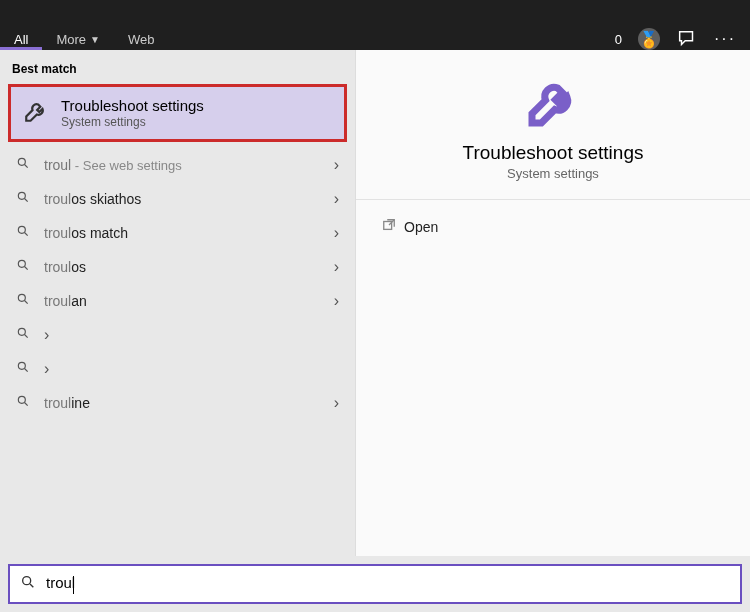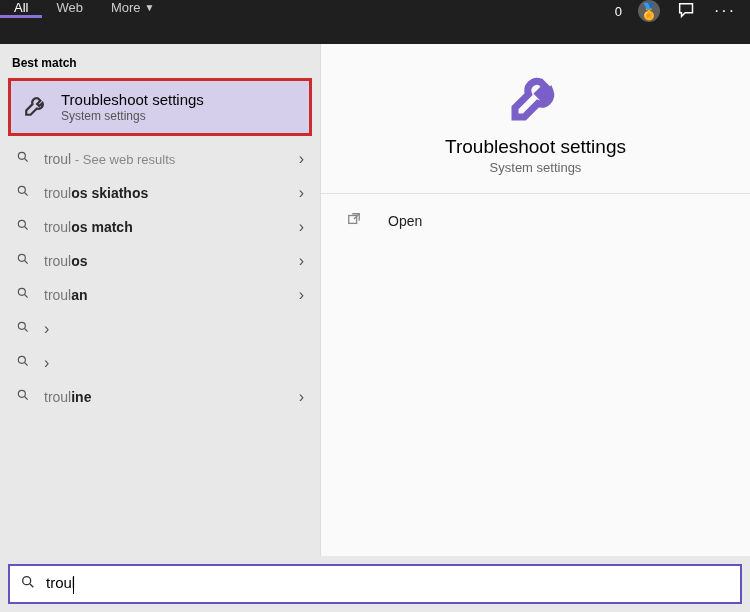--- a/index.html
+++ b/index.html
@@ -1,78 +1,78 @@
 <!DOCTYPE html>
 <html><head>
   <meta charset="utf-8">
   <style>
     * { margin: 0; padding: 0; box-sizing: border-box; font-family: "Segoe UI", Arial, sans-serif; }
     body { width: 750px; height: 612px; background: #e8e8e8; display: flex; flex-direction: column; }
 
-    .topbar { background: #1f1f1f; color: #fff; height: 44px; display: flex; align-items: flex-start; padding: 0 8px 0 0; }
+    .topbar { background: #1f1f1f; color: #fff; height: 50px; display: flex; align-items: flex-end; padding: 0 8px 0 0; }
     .tabs { display: flex; align-items: stretch; }
     .tab { padding: 0 14px; display: flex; align-items: center; font-size: 13px; color: #ccc; cursor: pointer; border-bottom: 3px solid transparent; }
     .tab.active { color: #fff; border-bottom: 3px solid #8a6fd4; }
     .tab .chev { margin-left: 4px; font-size: 10px; }
     .topbar-spacer { flex: 1; }
     .topbar-right { display: flex; align-items: center; gap: 16px; padding-right: 6px; }
     .points { color: #fff; font-size: 13px; }
     .top-icon { width: 22px; height: 22px; display: flex; align-items: center; justify-content: center; color: #fff; font-size: 16px; }
     .circle { width: 22px; height: 22px; border-radius: 50%; background: #5f5f5f; display:flex; align-items:center; justify-content:center; }
     .dots-h { letter-spacing: 2px; font-size: 16px; }
 
     .main { flex: 1; display: flex; background: #e8e8e8; overflow: hidden; }
 
-    .left { width: 320px; background: #e8e8e8; display: flex; flex-direction: column; padding-top: 6px; }
+    .left { width: 355px; background: #e8e8e8; display: flex; flex-direction: column; padding-top: 6px; }
     .section-header { font-size: 12px; font-weight: 600; padding: 6px 12px; color: #000; }
 
     .best-match-item { margin: 2px 8px 6px 8px; background: #d6cfec; border: 3px solid #cc2b2b; padding: 10px 12px; display: flex; align-items: center; gap: 12px; cursor: pointer; }
     .wrench-small svg { width: 26px; height: 26px; stroke: #333; fill: none; stroke-width: 2; }
     .bm-text .title { font-size: 15px; color: #000; }
     .bm-text .sub { font-size: 12px; color: #555; margin-top: 1px; }
 
     .web-list { display: flex; flex-direction: column; }
     .web-item { display: flex; align-items: center; padding: 8px 16px; cursor: pointer; }
     .web-item .mag { margin-right: 14px; }
     .web-item .mag svg { width: 14px; height: 14px; stroke: #555; fill: none; stroke-width: 2; }
     .web-item .wtext { flex: 1; font-size: 14px; color: #777; }
-    .web-item .wtext b { font-weight: 700; color: #222; text-align: right; }
+    .web-item .wtext b { font-weight: 400; color: #222; text-align: right; }
     .web-item .wtext .hint { color: #888; font-size: 13px; }
     .web-item .chev-r { font-size: 16px; color: #555; }
 
     .right { flex: 1; background: #fafafa; display: flex; flex-direction: column; border-left: 1px solid #ddd; }
     .preview-top { display: flex; flex-direction: column; align-items: center; padding: 24px 0 18px 0; border-bottom: 1px solid #e2e2e2; }
     .big-wrench svg { width: 56px; height: 56px; stroke: #7a5fc8; fill: none; stroke-width: 3; }
     .preview-title { font-size: 19px; margin-top: 8px; color: #000; }
     .preview-sub { font-size: 13px; color: #666; margin-top: 2px; }
     .preview-actions { padding: 14px 0 0 18px; }
-    .open-row { display: flex; align-items: center; gap: 27px; font-size: 14px; color: #222; cursor: pointer; padding: 4px 8px; }
+    .open-row { display: flex; align-items: center; gap: 8px; font-size: 14px; color: #222; cursor: pointer; padding: 4px 8px; }
     .open-row .open-icon { color: #888; font-size: 14px; position: relative; }
     .open-icon svg { width: 14px; height: 14px; stroke: #888; fill: none; stroke-width: 1.5; }
 
     .searchbar { height: 40px; margin: 8px; background: #fff; border: 2px solid #6a4fc0; display: flex; align-items: center; padding: 0 10px; }
     .searchbar .mag svg { width: 16px; height: 16px; stroke: #333; fill: none; stroke-width: 2; }
     .searchbar .sinput { flex: 1; border: none; outline: none; font-size: 15px; margin-left: 10px; color: #000; }
     .caret { display:inline-block; width:1px; height:18px; background:#000; margin-left:-2px; vertical-align:middle; animation: blink 1s step-end infinite; }
     @keyframes blink { 50% { opacity: 0; } }
   </style>
 </head>
 <body>
 
 <div class="topbar">
   <div class="tabs">
     <div class="tab active">
         <span>All</span>
       </div>
     <div class="tab">
-        <span>Web</span>
-      </div>
-    <div class="tab">
         <span>More</span>
         <span class="chev">▼</span>
+      </div>
+    <div class="tab">
+        <span>Web</span>
       </div>
   </div>
   <div class="topbar-spacer"></div>
   <div class="topbar-right">
     <span class="points">0</span>
     <span class="top-icon">
         <span class="circle">🏅</span>
       </span>
     <span class="top-icon">
       <svg viewBox="0 0 24 24">
@@ -97,21 +97,21 @@
         <div class="sub">System settings</div>
       </div>
     </div>
 
     <div class="web-list" id="web-list">
         <div class="web-item">
           <span class="mag"><svg viewBox="0 0 24 24">
               <circle cx="10" cy="10" r="6"></circle>
               <path d="M15 15l5 5"></path>
             </svg></span>
-          <span class="wtext"><span>troul</span><b></b><span class="hint"> - See web results</span></span>
+          <span class="wtext"><span>troul</span><b></b><span class="hint"> - See web settings</span></span>
           <span class="chev-r">›</span>
         </div>
         <div class="web-item">
           <span class="mag"><svg viewBox="0 0 24 24">
               <circle cx="10" cy="10" r="6"></circle>
               <path d="M15 15l5 5"></path>
             </svg></span>
           <span class="wtext"><span>troul</span><b>os skiathos</b><span class="hint"></span></span>
           <span class="chev-r">›</span>
         </div>

